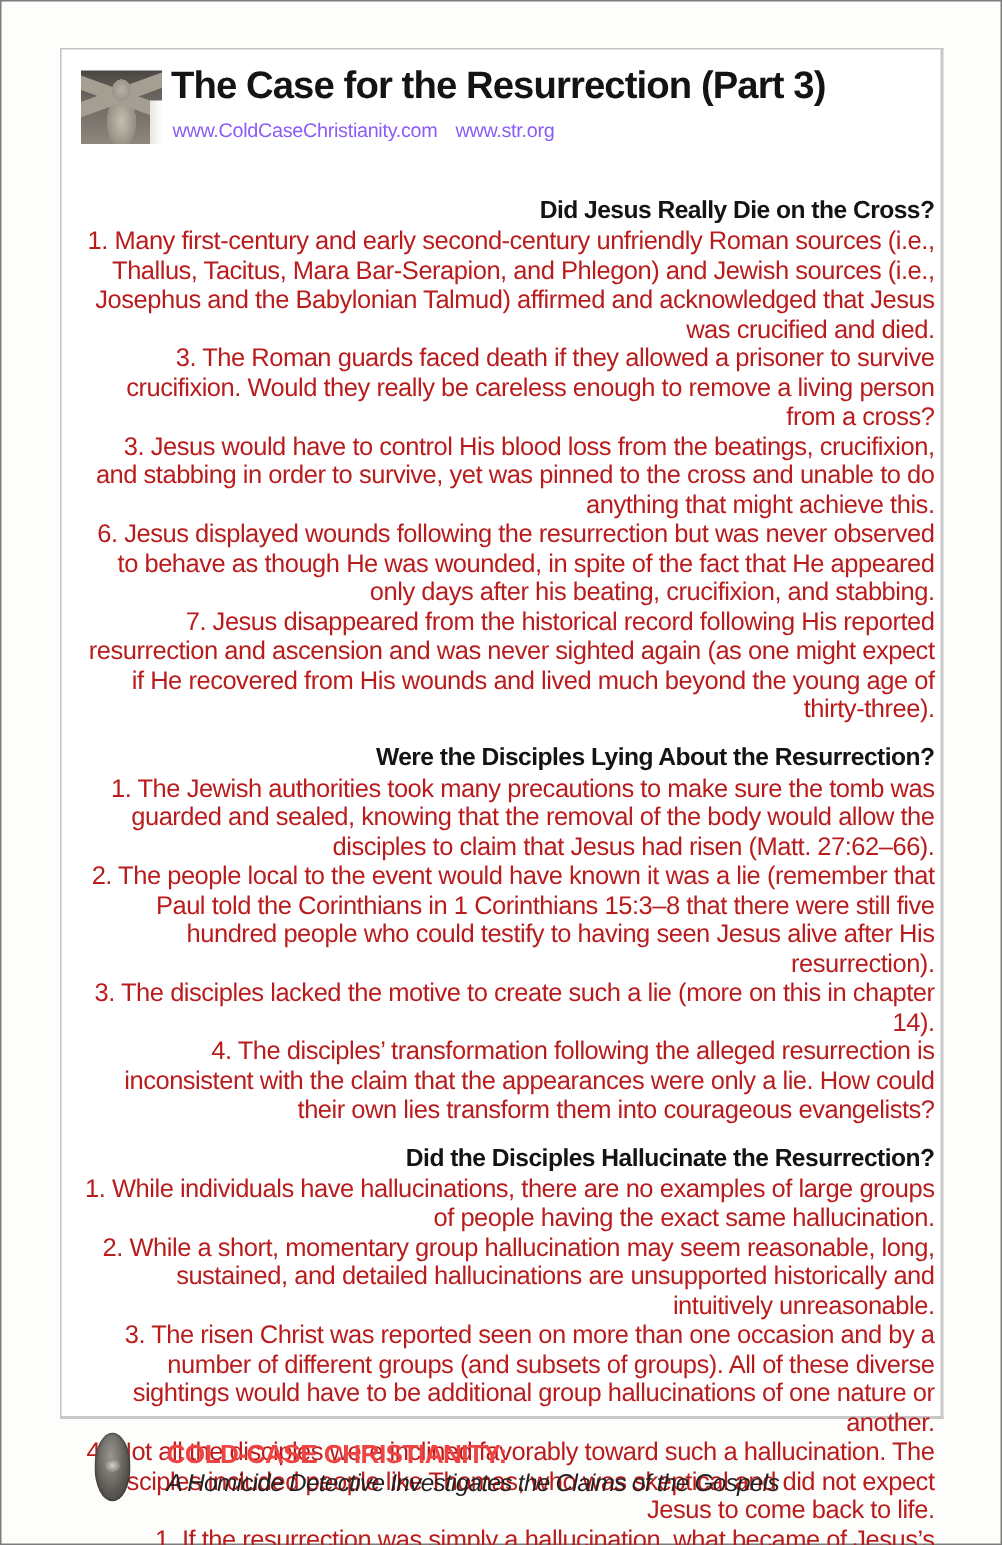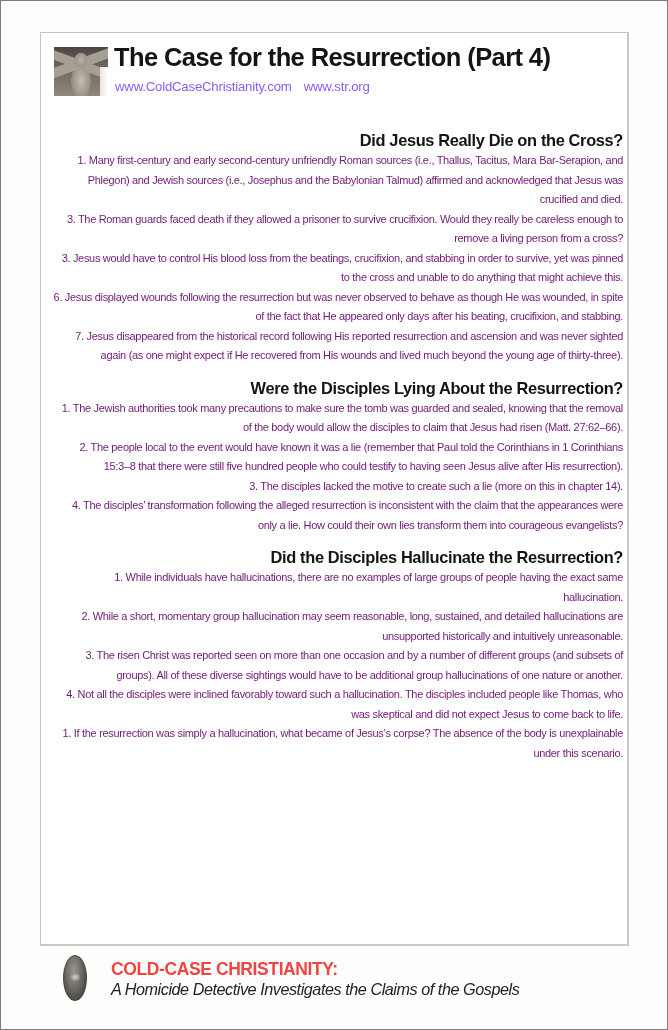--- a/index.html
+++ b/index.html
@@ -67,24 +67,24 @@
   .section h2 {
     margin: 0;
     font-size: 16.4px;
     font-weight: bold;
     letter-spacing: -0.35px;
     line-height: 21px;
     color: #141414;
     white-space: nowrap;
   }
   .section .item {
-    font-size: 11px;
+    font-size: 17px;
     line-height: 19.5px;
     letter-spacing: -0.32px;
-    color: #701a75;
+    color: #b91c1c;
     margin: 0;
   }
   .footer {
     position: absolute;
     left: 0; top: 950px; width: 668px; height: 70px;
   }
   .badge {
     position: absolute;
     left: 63px; top: 5px;
     width: 24px; height: 46px;
@@ -114,21 +114,21 @@
 </style>
 </head>
 <body>
 
 <div class="page-frame"></div>
 
 <div class="card">
   <div class="header-photo">
     <div class="edge"></div>
   </div>
-  <div class="title">The Case for the Resurrection (Part 4)</div>
+  <div class="title">The Case for the Resurrection (Part 3)</div>
   <div class="urls">
     <span>www.ColdCaseChristianity.com</span><span>www.str.org</span>
   </div>
 
   <div class="content">
     <div class="section">
       <h2>Did Jesus Really Die on the Cross?</h2>
       <p class="item">1. Many first-century and early second-century unfriendly Roman sources (i.e., Thallus, Tacitus, Mara Bar-Serapion, and Phlegon) and Jewish sources (i.e., Josephus and the Babylonian Talmud) affirmed and acknowledged that Jesus was crucified and died.</p>
       <p class="item">3. The Roman guards faced death if they allowed a prisoner to survive crucifixion. Would they really be careless enough to remove a living person from a cross?</p>
       <p class="item">3. Jesus would have to control His blood loss from the beatings, crucifixion, and stabbing in order to survive, yet was pinned to the cross and unable to do anything that might achieve this.</p>

